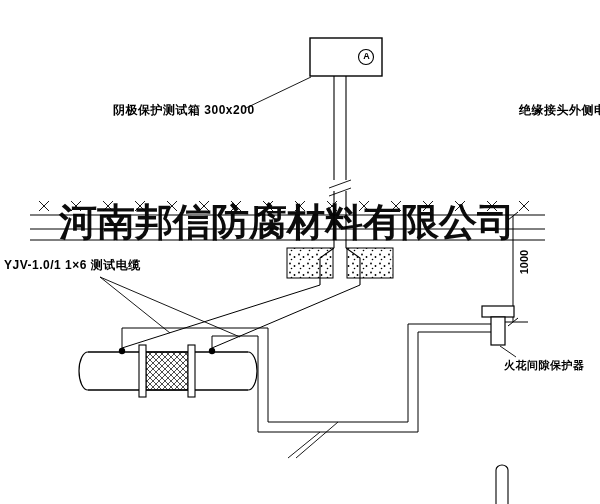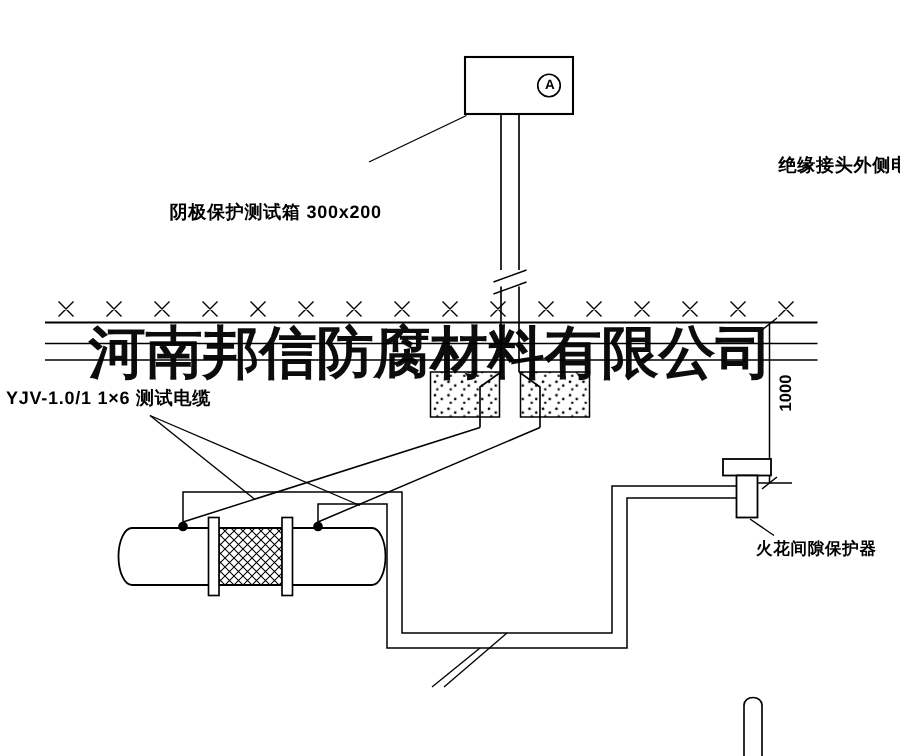--- a/index.html
+++ b/index.html
@@ -17,21 +17,21 @@
   .meter-label {
     position:absolute; left:360px; top:51px; width:13px; text-align:center;
     font-size:9px; font-weight:700;
   }
   .dim-text {
     position:absolute; left:508px; top:256px; width:32px; height:12px;
     font-size:11px; font-weight:700; text-align:center;
     transform:rotate(-90deg); transform-origin:center; white-space:nowrap;
   }
   .watermark {
-    position:absolute; left:28px; top:212px; width:518px; text-align:center;
+    position:absolute; left:28px; top:199px; width:518px; text-align:center;
     font-size:38px; line-height:46px; font-weight:700;
     font-family:"DejaVu Serif", "Liberation Serif", serif;
     color:#000; opacity:0.95; white-space:nowrap;
   }
 </style>
 </head>
 <body>
 
 <div class="canvas">
 
@@ -122,21 +122,21 @@
       <line x1="296" y1="458" x2="338" y2="422"></line>
     </g>
 
     <g stroke="#000" stroke-width="1.1" fill="none">
       <line x1="496" y1="470" x2="496" y2="504"></line>
       <line x1="508" y1="470" x2="508" y2="504"></line>
       <path d="M496,470 A6,5 0 0 1 508,470"></path>
     </g>
   </svg>
 
-  <div class="lbl" style="left:113px; top:102px;margin-top:31px;">阴极保护测试箱 300x200</div>
+  <div class="lbl" style="left:113px; top:102px;">阴极保护测试箱 300x200</div>
 
   <div class="lbl" style="left:519px; top:102px;">绝缘接头外侧电缆</div>
 
   <div class="lbl" style="left:4px; top:257px;">YJV-1.0/1 1×6  测试电缆</div>
 
   <div class="dim-text">1000</div>
 
   <div class="lbl lbl-small" style="left:504px; top:358px;">火花间隙保护器</div>
 
 

